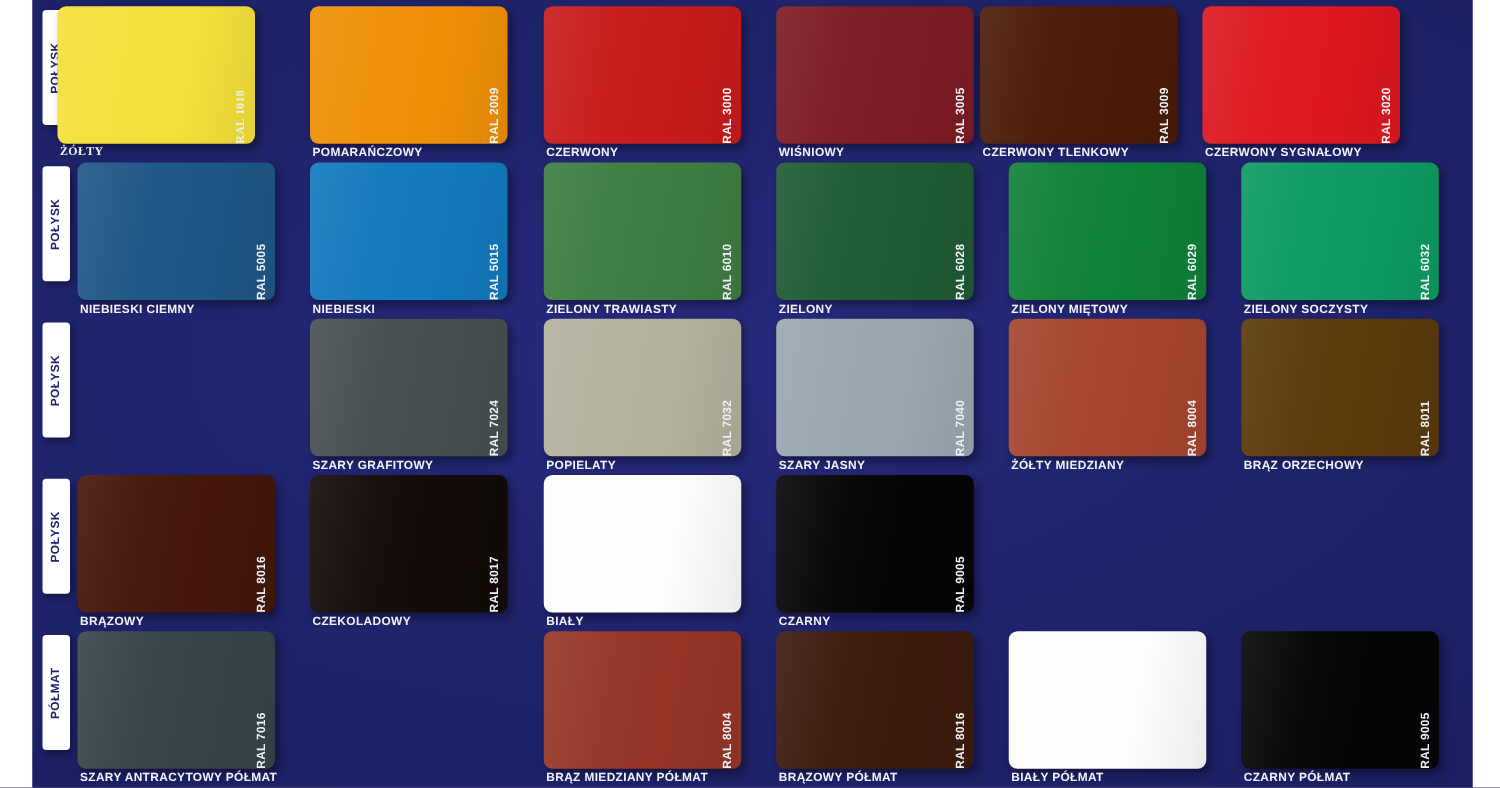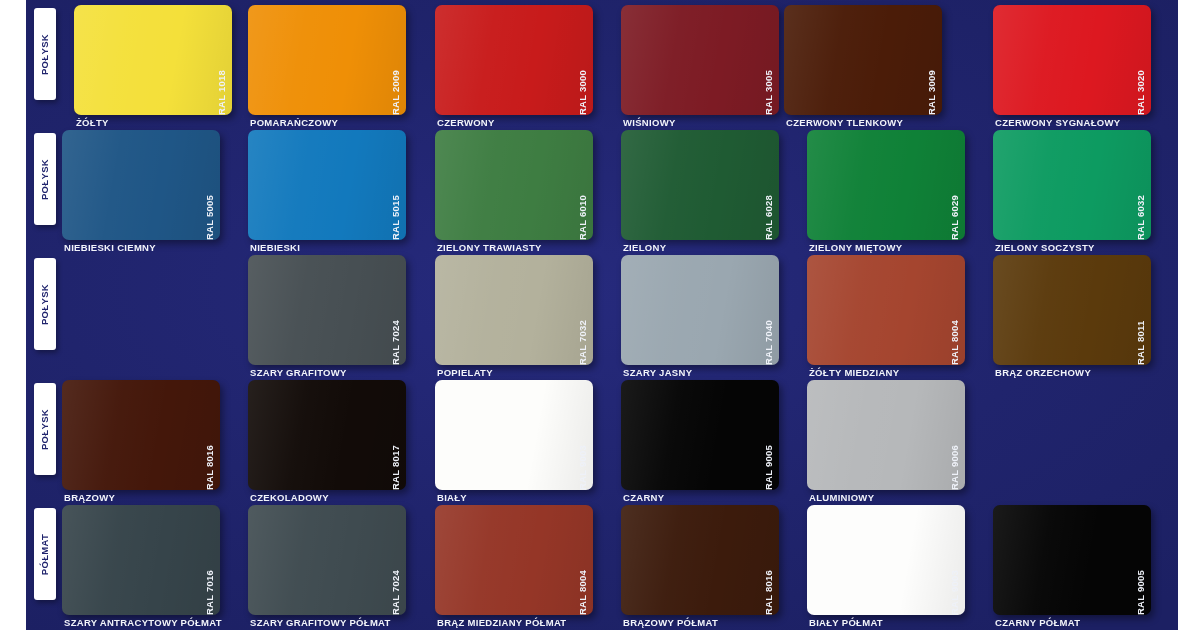--- a/index.html
+++ b/index.html
@@ -94,21 +94,21 @@
   }
 </style>
 </head>
 <body>
 
 <div id="palette-board">
     <div class="finish-row" style="top: 0px;">
       <div class="finish-tab">
         <span>POŁYSK</span>
       </div>
-      <div class="swatch-cell" style="left: 48px;">
+      <div class="swatch-cell" style="left: 20px; font-family: Liberation Serif, serif;">
         <div class="swatch-chip" style="background: rgb(244, 224, 58);"></div>
         <div class="ral-code">RAL 1018</div>
         <div class="swatch-name">ŻÓŁTY</div>
       </div>
       <div class="swatch-cell" style="left: 222px;">
         <div class="swatch-chip" style="background: rgb(239, 143, 6);"></div>
         <div class="ral-code">RAL 2009</div>
         <div class="swatch-name">POMARAŃCZOWY</div>
       </div>
       <div class="swatch-cell" style="left: 409px;">
@@ -119,21 +119,21 @@
       <div class="swatch-cell" style="left: 595px; padding-left: 48px;">
         <div class="swatch-chip" style="background: rgb(125, 27, 36);"></div>
         <div class="ral-code">RAL 3005</div>
         <div class="swatch-name">WIŚNIOWY</div>
       </div>
       <div class="swatch-cell" style="left: 758px;">
         <div class="swatch-chip" style="background: rgb(75, 28, 8);"></div>
         <div class="ral-code">RAL 3009</div>
         <div class="swatch-name">CZERWONY TLENKOWY</div>
       </div>
-      <div class="swatch-cell" style="left: 967px;">
+      <div class="swatch-cell" style="left: 936px;">
         <div class="swatch-chip" style="background: rgb(221, 24, 32);"></div>
         <div class="ral-code">RAL 3020</div>
         <div class="swatch-name">CZERWONY SYGNAŁOWY</div>
       </div>
     </div>
     <div class="finish-row" style="top: 125px;">
       <div class="finish-tab">
         <span>POŁYSK</span>
       </div>
       <div class="swatch-cell" style="left: 36px;">
@@ -214,40 +214,30 @@
       <div class="swatch-cell" style="left: 409px;">
         <div class="swatch-chip" style="background: rgb(253, 253, 251);"></div>
         <div class="ral-code">RAL 9003</div>
         <div class="swatch-name">BIAŁY</div>
       </div>
       <div class="swatch-cell" style="left: 595px; text-decoration: underline;">
         <div class="swatch-chip" style="background: rgb(5, 5, 5);"></div>
         <div class="ral-code">RAL 9005</div>
         <div class="swatch-name">CZARNY</div>
       </div>
-      <div class="swatch-cell" style="left: 781px;">
-        <div class="swatch-chip" style="background: rgb(182, 184, 186);"></div>
-        <div class="ral-code">RAL 9006</div>
-        <div class="swatch-name">ALUMINIOWY</div>
-      </div>
     </div>
     <div class="finish-row" style="top: 500px;">
       <div class="finish-tab">
         <span>PÓŁMAT</span>
       </div>
       <div class="swatch-cell" style="left: 36px;">
         <div class="swatch-chip" style="background: rgb(54, 68, 74);"></div>
         <div class="ral-code">RAL 7016</div>
         <div class="swatch-name">SZARY ANTRACYTOWY PÓŁMAT</div>
       </div>
-      <div class="swatch-cell" style="left: 222px;">
-        <div class="swatch-chip" style="background: rgb(63, 75, 80);"></div>
-        <div class="ral-code">RAL 7024</div>
-        <div class="swatch-name">SZARY GRAFITOWY PÓŁMAT</div>
-      </div>
       <div class="swatch-cell" style="left: 409px;">
         <div class="swatch-chip" style="background: rgb(149, 54, 39);"></div>
         <div class="ral-code">RAL 8004</div>
         <div class="swatch-name">BRĄZ MIEDZIANY PÓŁMAT</div>
       </div>
       <div class="swatch-cell" style="left: 595px;">
         <div class="swatch-chip" style="background: rgb(60, 27, 12);"></div>
         <div class="ral-code">RAL 8016</div>
         <div class="swatch-name">BRĄZOWY PÓŁMAT</div>
       </div>

